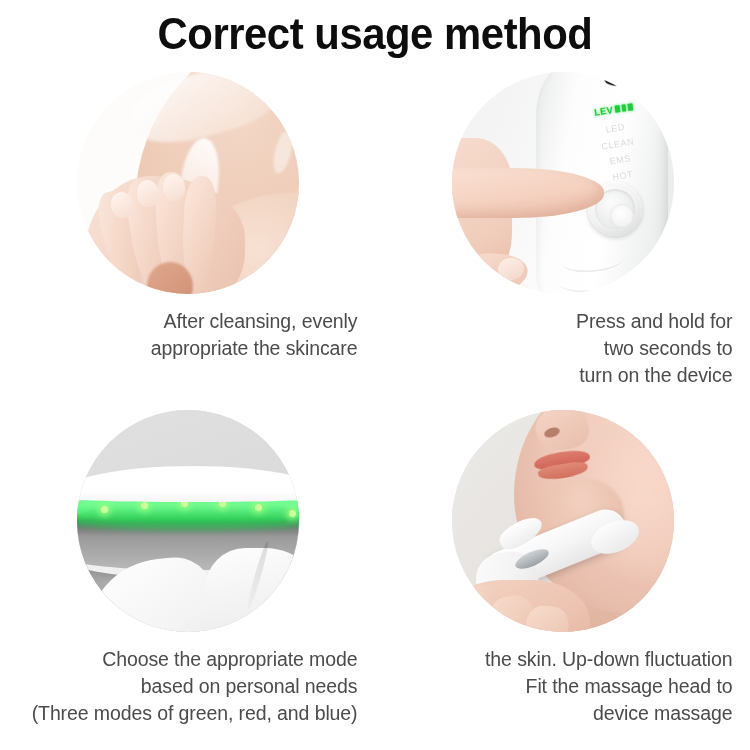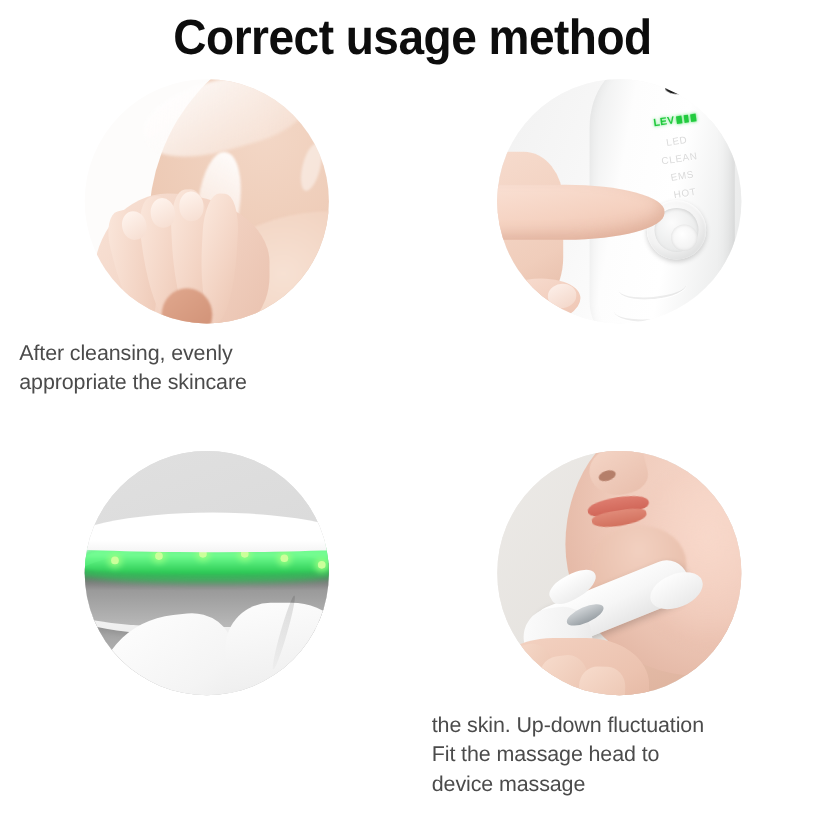--- a/index.html
+++ b/index.html
@@ -59,21 +59,21 @@
     height: 222px;
     border-radius: 50%;
     overflow: hidden;
     background: #ffffff;
     flex: 0 0 auto;
   }
 
   .caption {
     margin-top: 14px;
     width: 340px;
-    text-align: left;
+    text-align: right;
     font-size: 19.5px;
     line-height: 27px;
     color: #4b4b4b;
     font-weight: 400;
     letter-spacing: -0.1px;
   }
   .caption .cl { display: block; white-space: nowrap; }
 
   
   .p1 { background: #fdfcfb; }
@@ -567,20 +567,25 @@
         <div class="groove g1"></div>
         <div class="groove g2"></div>
         <div class="groove g3"></div>
 
         <div class="palm"></div>
         <div class="finger"></div>
         <div class="thumb2"></div>
         <div class="thumbnail"></div>
         <div class="frame"></div>
       </div>
+      <div class="caption">
+        <span class="cl">Press and hold for</span>
+        <span class="cl">two seconds to</span>
+        <span class="cl">turn on the device</span>
+      </div>
     </div>
 
     <div class="card">
       <div class="photo p3">
         <div class="bg"></div>
         <div class="body-lower"></div>
         <div class="headband"></div>
         <div class="dark-band"></div>
         <div class="led-strip"></div>
         <div class="led-core"></div>
@@ -589,20 +594,25 @@
         <div class="dot" style="left:104px; top:90px;"></div>
         <div class="dot" style="left:142px; top:90px;"></div>
         <div class="dot" style="left:178px; top:94px;"></div>
         <div class="dot" style="left:212px; top:100px;"></div>
         <div class="white-lip"></div>
         <div class="neck-white"></div>
         <div class="handle"></div>
         <div class="seam"></div>
         <div class="frame"></div>
       </div>
+      <div class="caption">
+        <span class="cl">Choose the appropriate mode</span>
+        <span class="cl">based on personal needs</span>
+        <span class="cl">(Three modes of green, red, and blue)</span>
+      </div>
     </div>
 
     <div class="card">
       <div class="photo p4">
         <div class="bg"></div>
         <div class="neck"></div>
         <div class="face"></div>
         <div class="cheek"></div>
 
         <div class="nose"></div>

